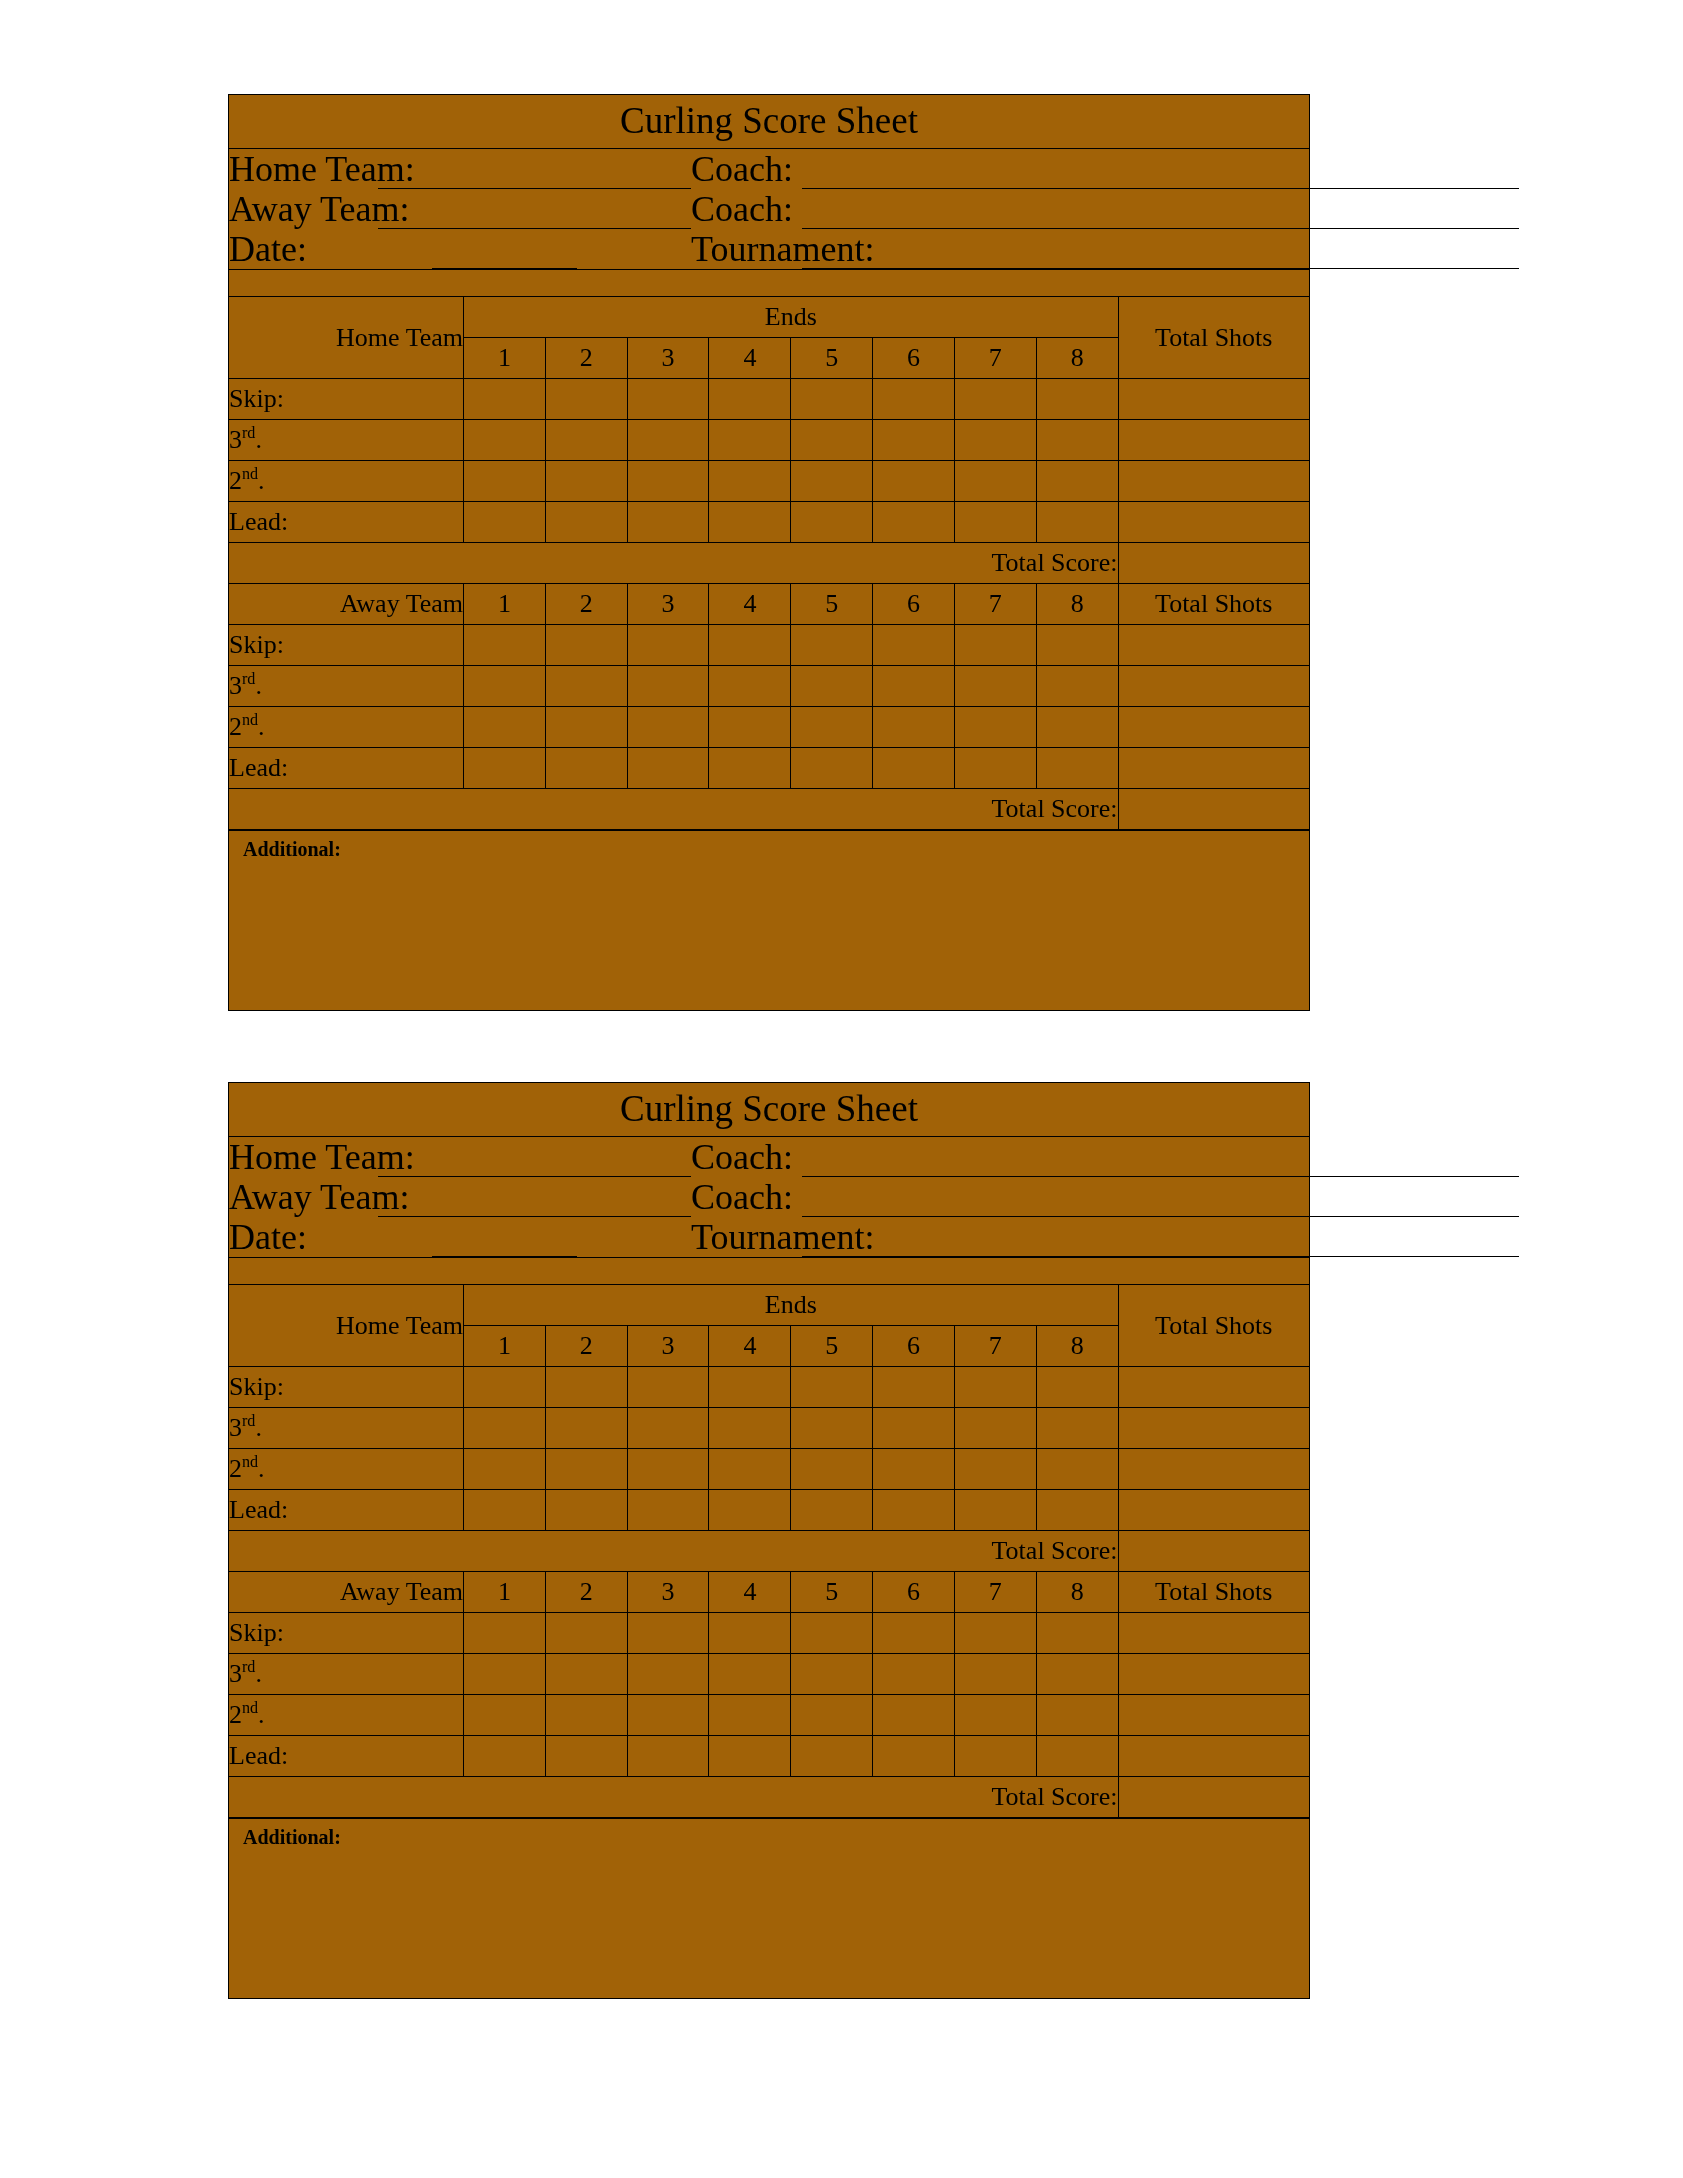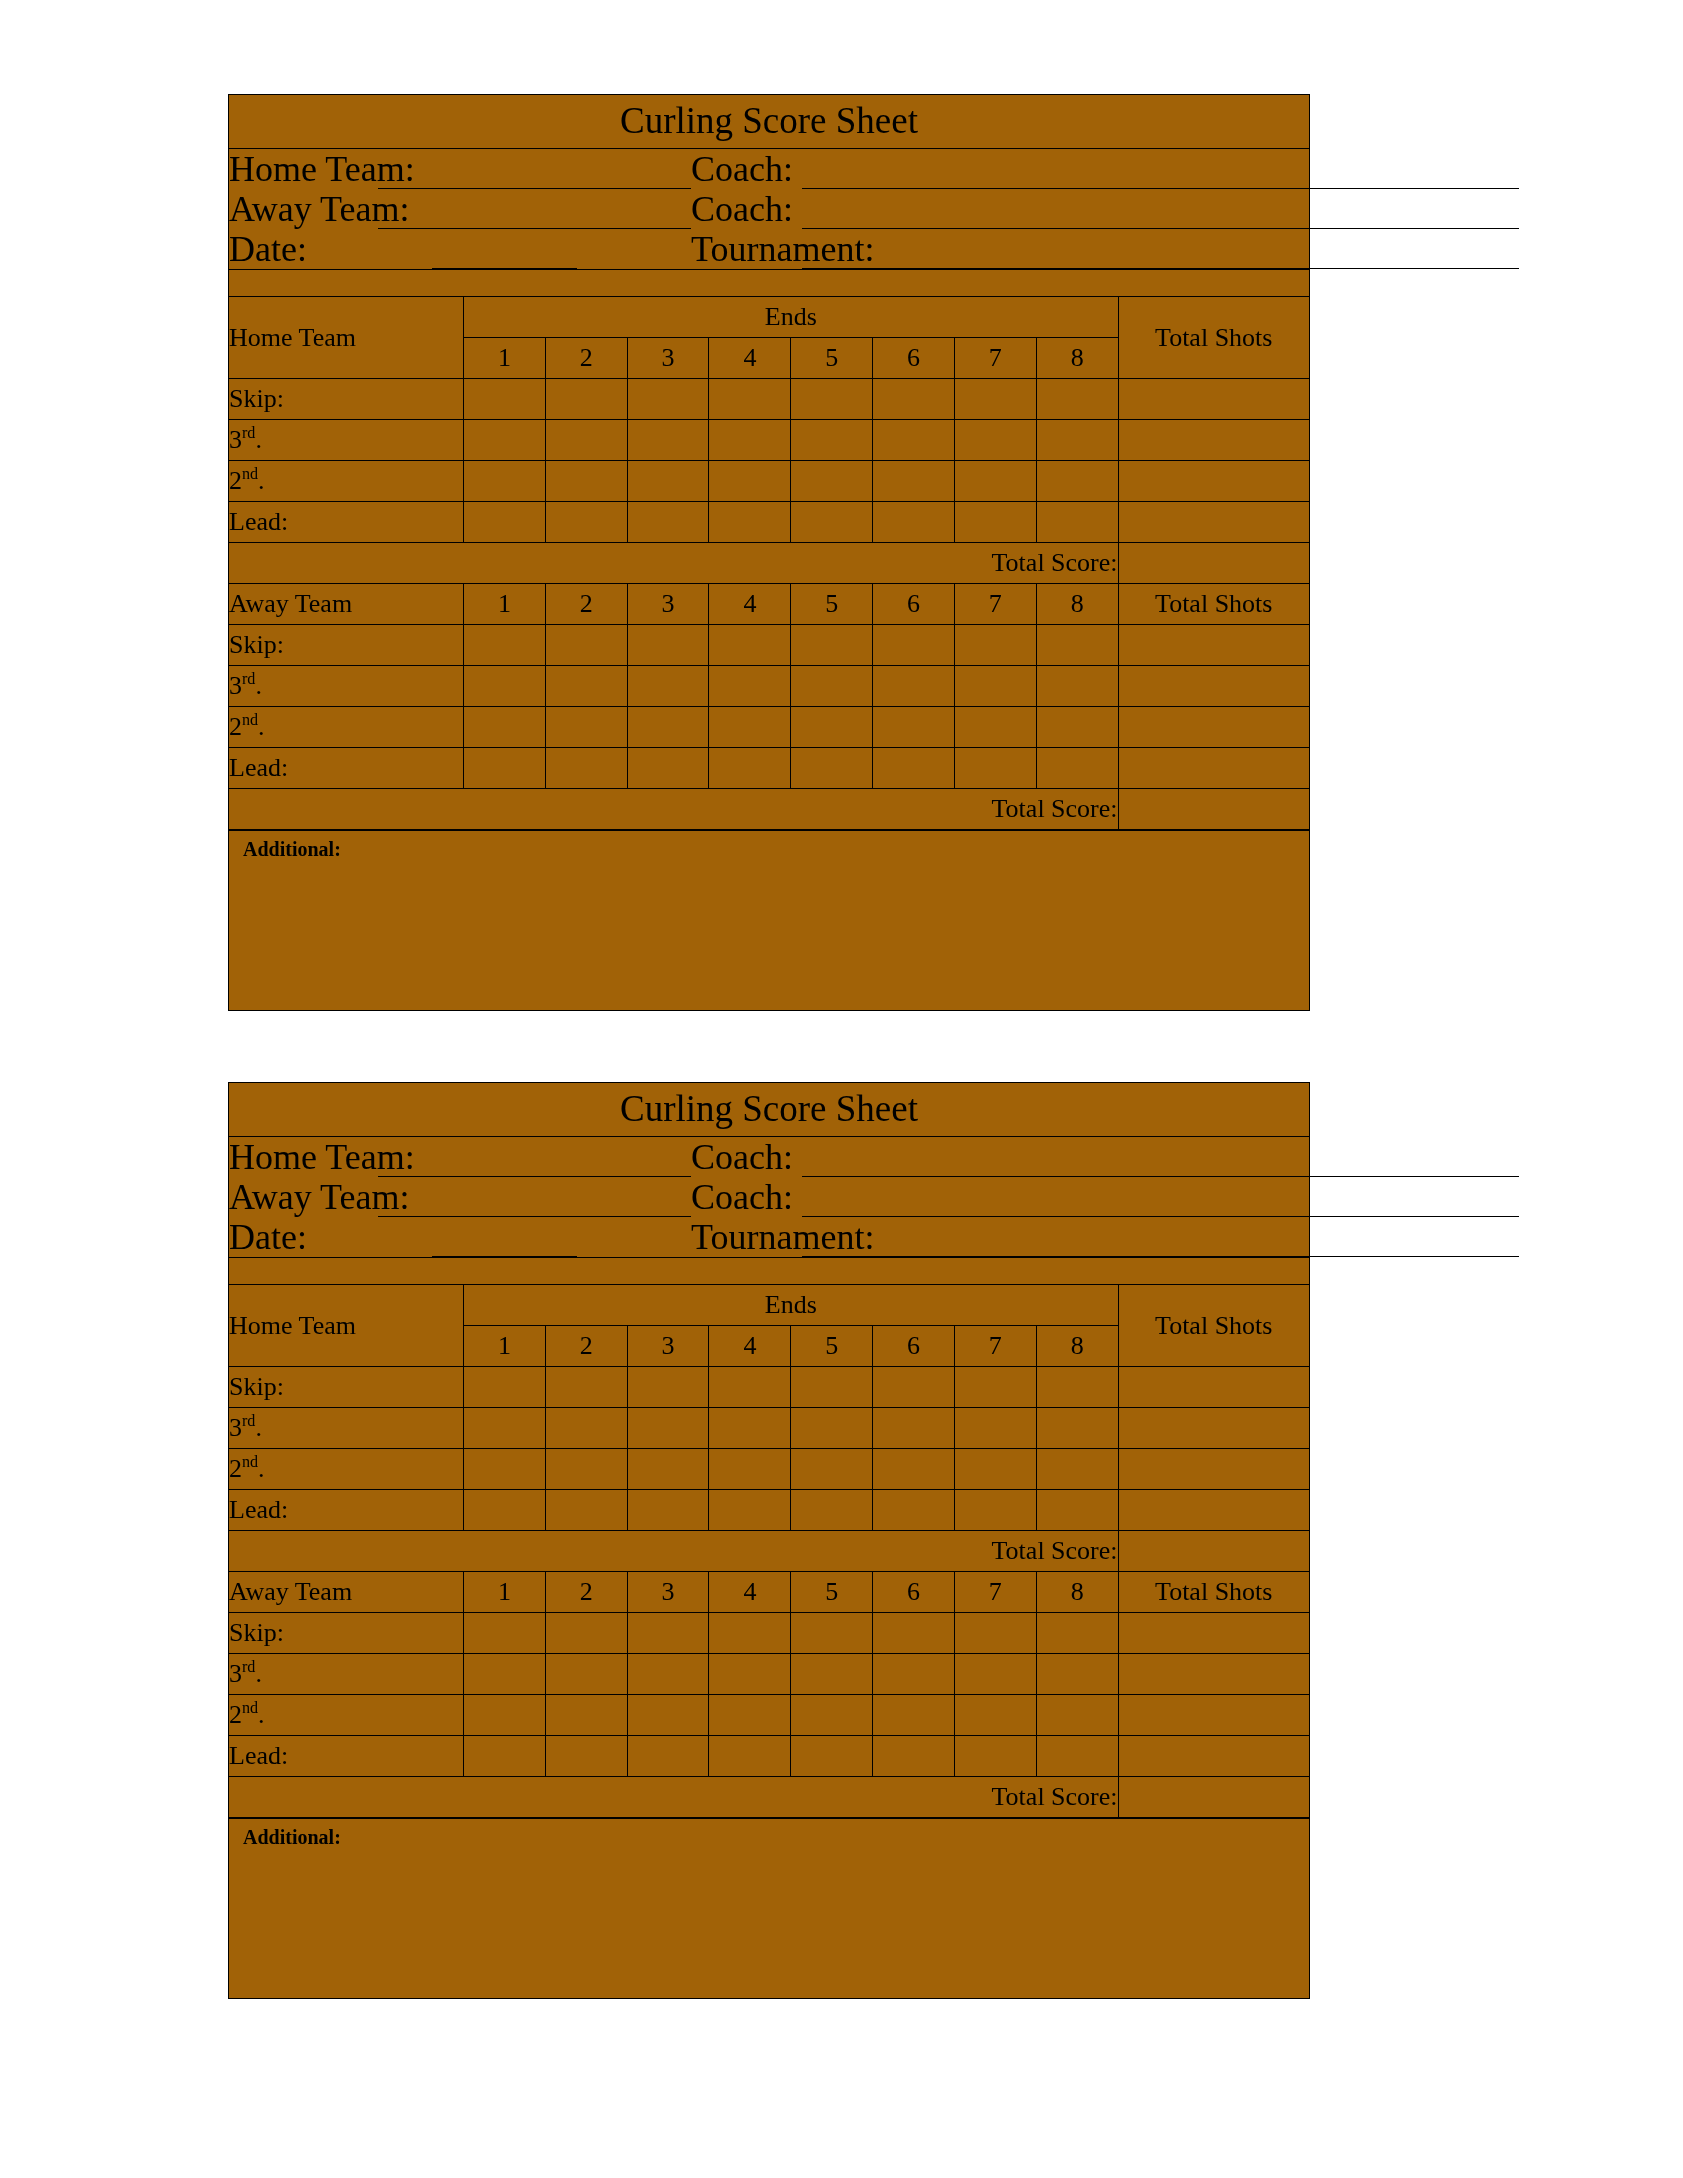--- a/index.html
+++ b/index.html
@@ -83,21 +83,21 @@
     font-size: 26px;
     font-weight: normal;
     line-height: 1.0;
     height: 41px;
     box-sizing: border-box;
   }
   .grid .noborder-l { border-left: 0; }
   .grid .noborder-r { border-right: 0; text-align: center; }
 
   .team-name-cell {
-    text-align: left;
+    text-align: right;
     font-weight: bold;
     font-size: 28px;
   }
   .ends-cell {
     text-align: center;
     font-weight: bold;
     font-size: 28px;
     height: 38px;
   }
   .endnum {

